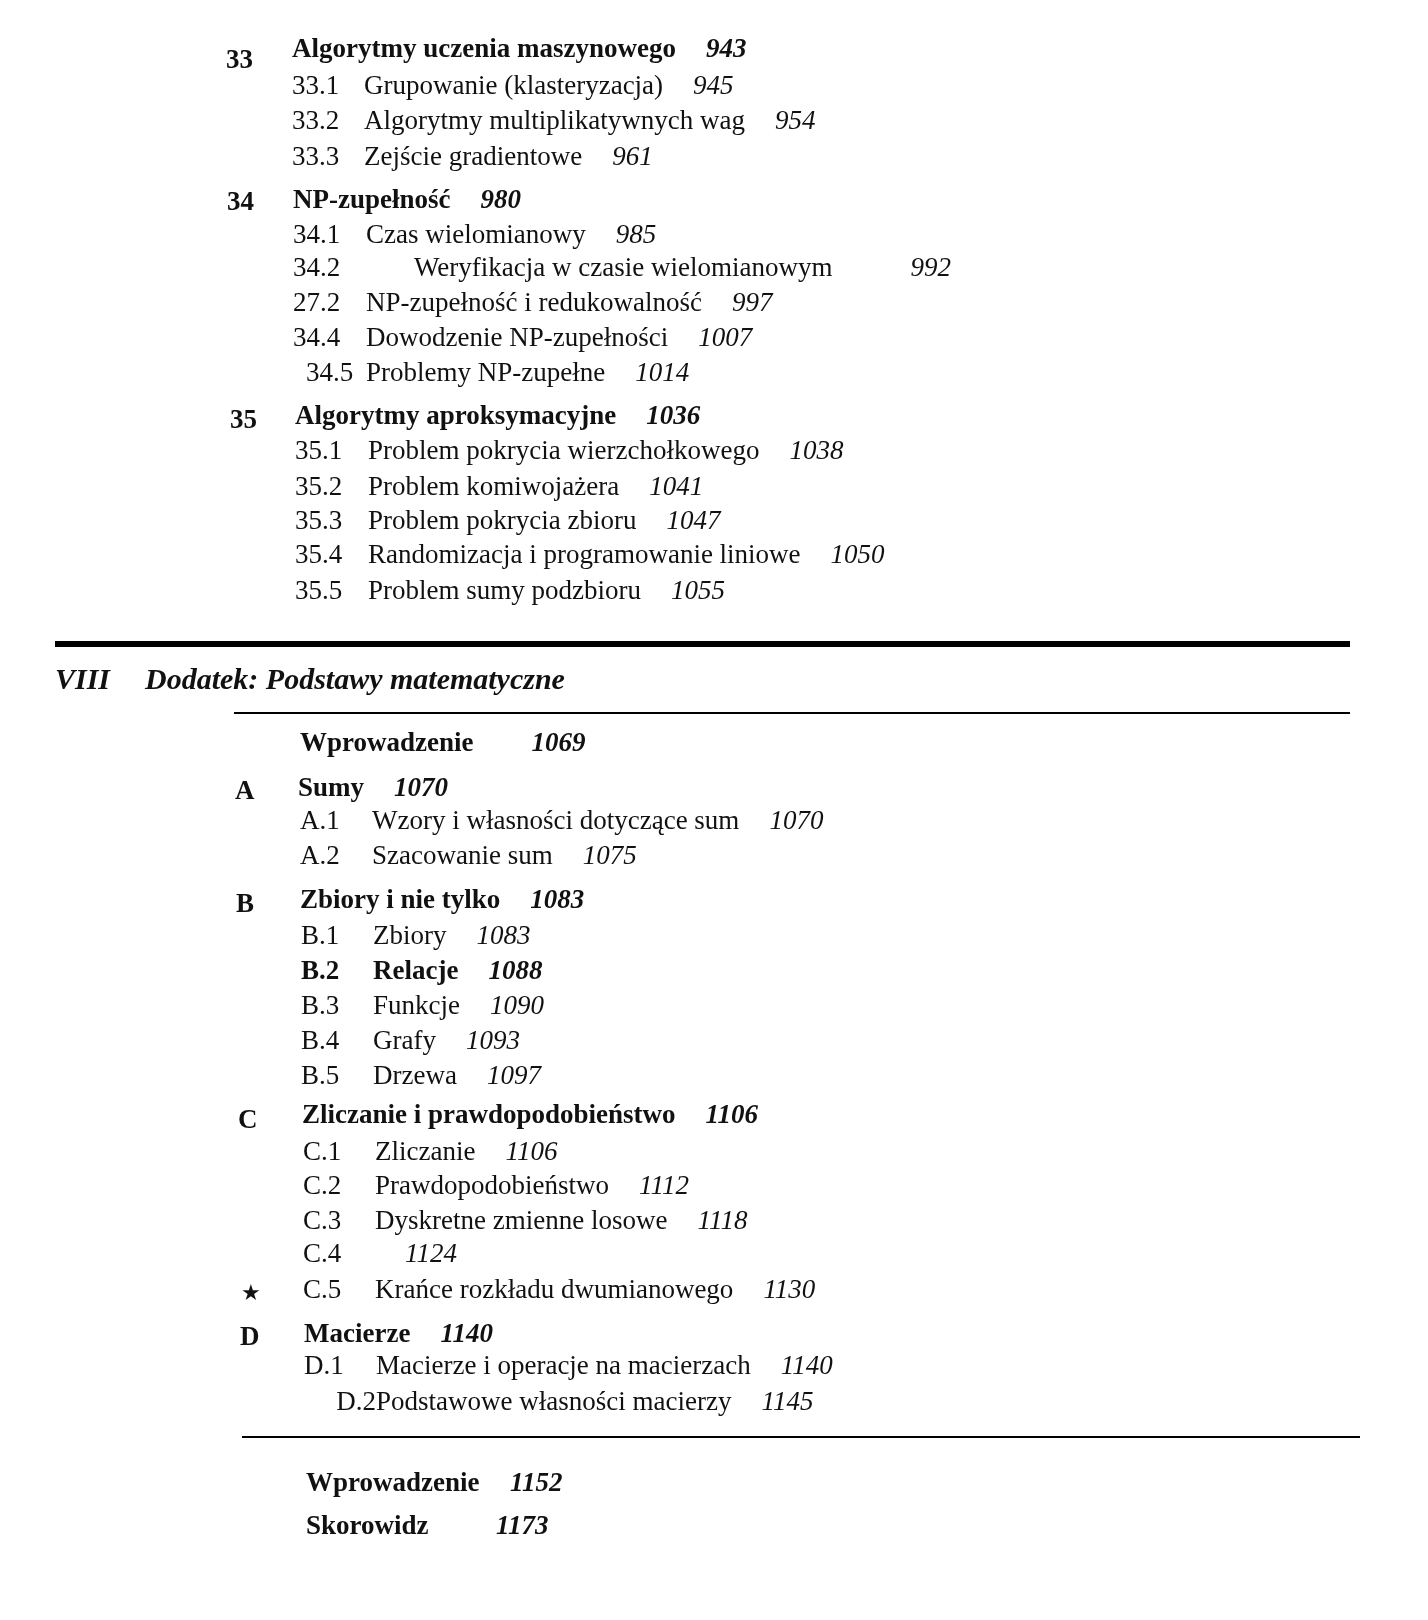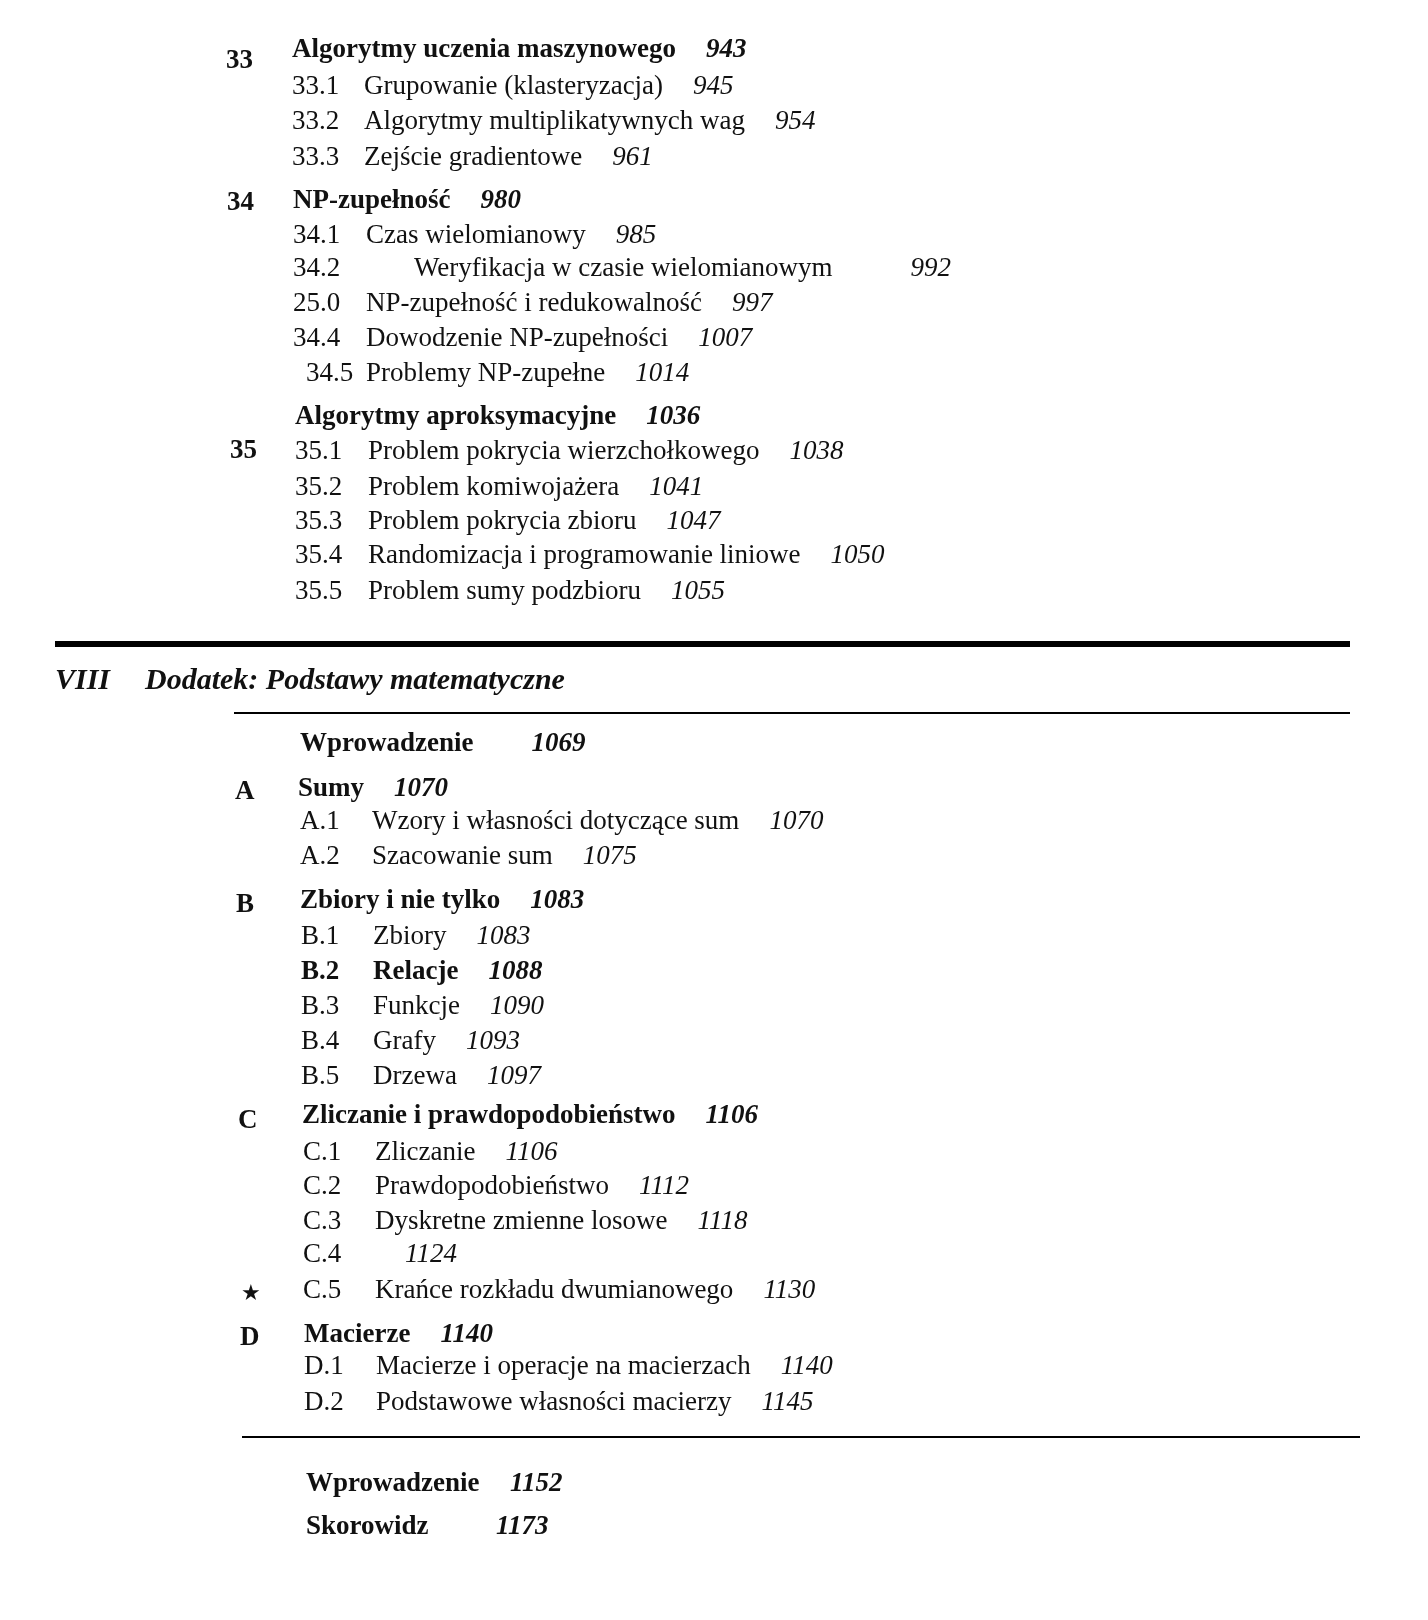--- a/index.html
+++ b/index.html
@@ -57,36 +57,36 @@
   <span class="sec-num num" style="width:73px">34.1</span>
   <span class="sec-title ttl">Czas wielomianowy</span>
   <span class="pg">985</span>
 </div>
 <div class="row" style="left:293px; top:252px;gap:48px;">
   <span class="sec-num num" style="width:73px">34.2</span>
   <span class="sec-title ttl">Weryfikacja w czasie wielomianowym</span>
   <span class="pg">992</span>
 </div>
 <div class="row" style="left:293px; top:287px;">
-  <span class="sec-num num" style="width:73px">25.0</span>
+  <span class="sec-num num" style="width:73px">27.2</span>
   <span class="sec-title ttl">NP-zupełność i redukowalność</span>
   <span class="pg">997</span>
 </div>
 <div class="row" style="left:293px; top:322px;">
   <span class="sec-num num" style="width:73px">34.4</span>
   <span class="sec-title ttl">Dowodzenie NP-zupełności</span>
   <span class="pg">1007</span>
 </div>
 <div class="row" style="left:293px; top:357px;text-align:center;">
   <span class="sec-num num" style="width:73px">34.5</span>
   <span class="sec-title ttl">Problemy NP-zupełne</span>
   <span class="pg">1014</span>
 </div>
 
-<div class="abs ch-num" style="left:230px; top:404px;margin-top:30px;">35</div>
+<div class="abs ch-num" style="left:230px; top:404px;">35</div>
 <div class="row" style="left:295px; top:400px;">
   <span class="ch-title">Algorytmy aproksymacyjne</span>
   <span class="pg-bold">1036</span>
 </div>
 <div class="row" style="left:295px; top:435px;">
   <span class="sec-num num" style="width:73px">35.1</span>
   <span class="sec-title ttl">Problem pokrycia wierzchołkowego</span>
   <span class="pg">1038</span>
 </div>
 <div class="row" style="left:295px; top:471px;">
@@ -201,21 +201,21 @@
 <div class="abs ch-num" style="left:240px; top:1321px;">D</div>
 <div class="row" style="left:304px; top:1318px;">
   <span class="ch-title">Macierze</span>
   <span class="pg-bold">1140</span>
 </div>
 <div class="row" style="left:304px; top:1350px;">
   <span class="sec-num num" style="width:72px">D.1</span>
   <span class="sec-title ttl">Macierze i operacje na macierzach</span>
   <span class="pg">1140</span>
 </div>
-<div class="row" style="left:304px; top:1386px;">
+<div class="row" style="left:304px; top:1386px;text-align:right;">
   <span class="sec-num num" style="width:72px">D.2</span>
   <span class="sec-title ttl">Podstawowe własności macierzy</span>
   <span class="pg">1145</span>
 </div>
 
 <div class="rule-thin" style="left:242px; top:1436px; width:1118px;"></div>
 <div class="row" style="left:306px; top:1467px;">
   <span class="ch-title" style="width:190px; display:inline-block">Wprowadzenie</span>
   <span class="pg-bold" style="margin-left:14px">1152</span>
 </div>

